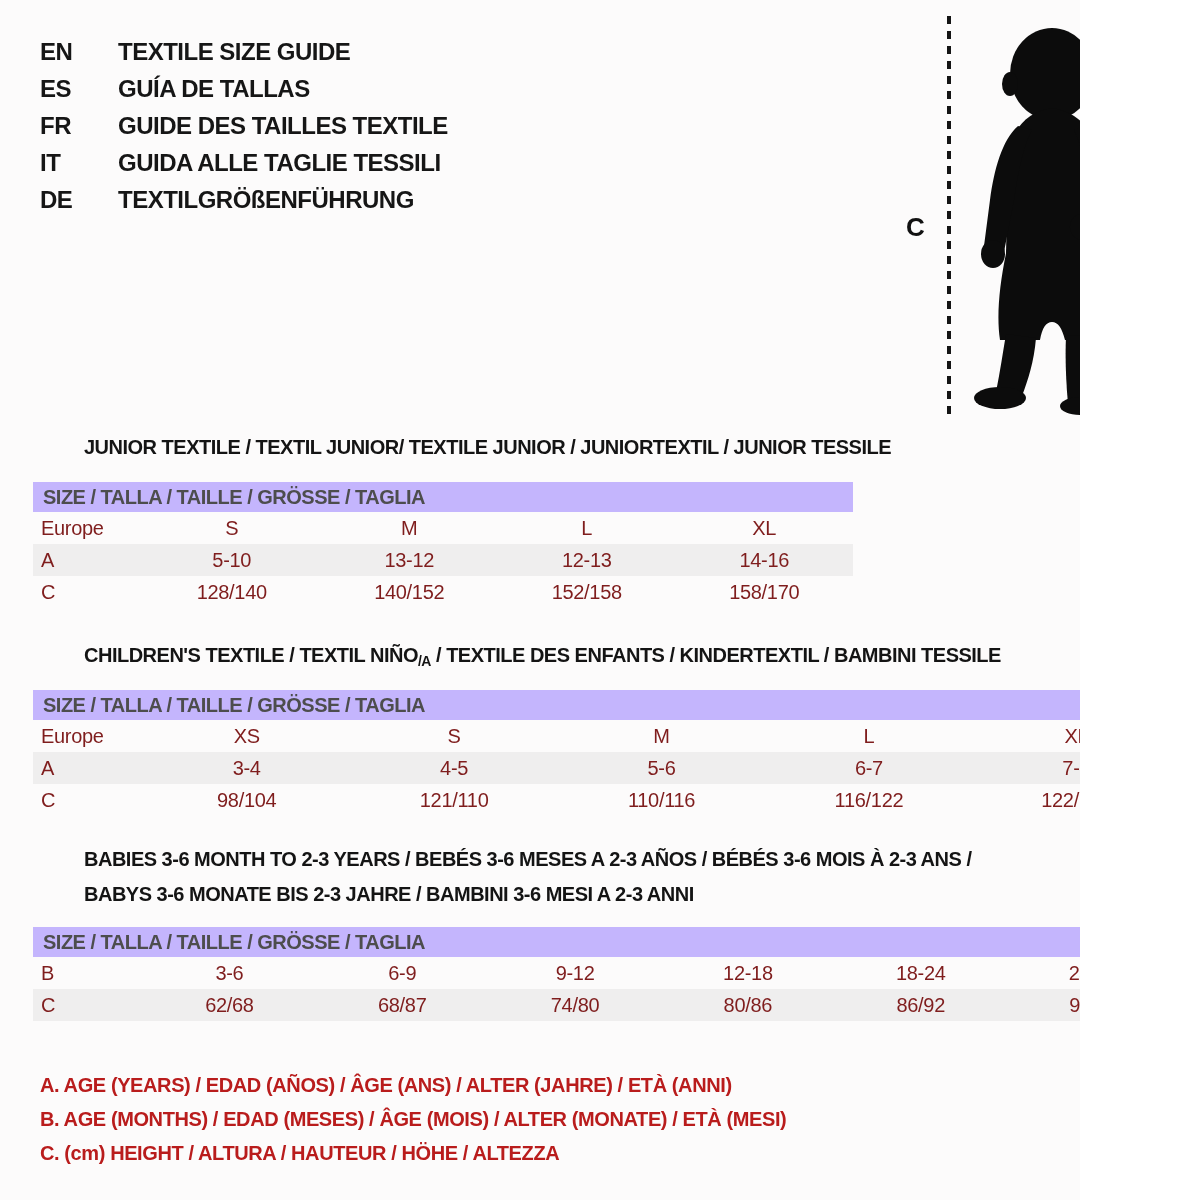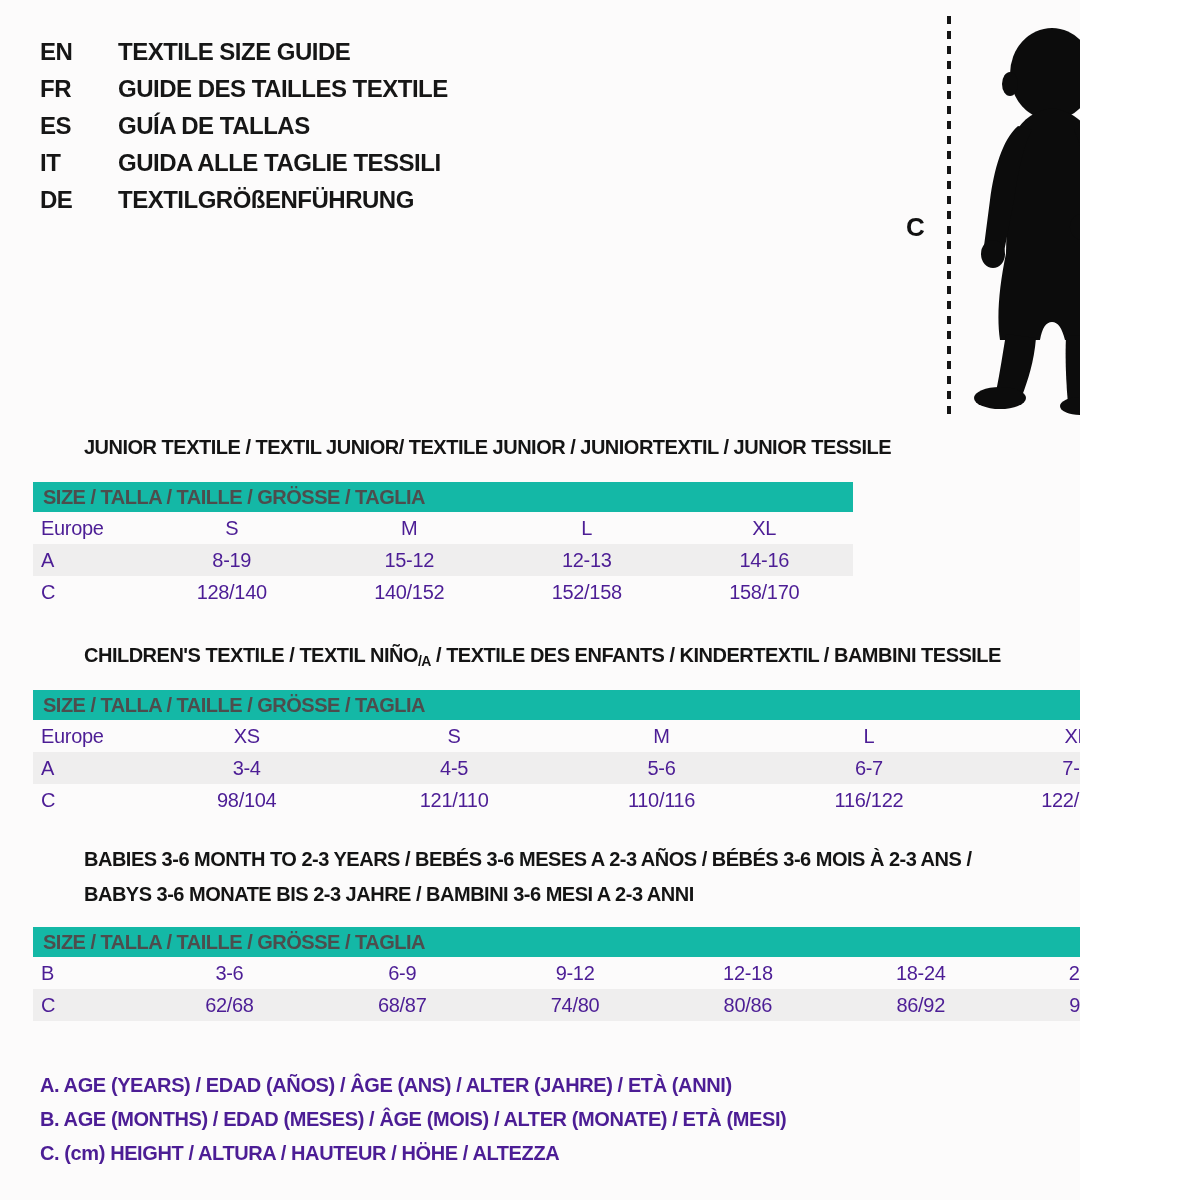--- a/index.html
+++ b/index.html
@@ -21,50 +21,50 @@
     background:repeating-linear-gradient(to bottom,#141414 0 8px,transparent 8px 15px);}
   .measure-label{position:absolute;left:906px;top:212px;
     font-weight:bold;font-size:26px;color:#111;}
   .figure-svg{position:absolute;left:966px;top:14px;}
   
   .sec-title{position:absolute;left:40px;
     font-weight:bold;font-size:20px;letter-spacing:-0.5px;color:#141414;line-height:25px;margin-left:44px;}
   .sub-a{font-size:14px;vertical-align:-4px;font-weight:bold;}
   
   .table{position:absolute;left:33px;}
-  .size-bar{height:30px;background:#14b8a6;display:flex;align-items:center;
+  .size-bar{height:30px;background:#c4b5fd;display:flex;align-items:center;
     padding-left:10px;box-sizing:border-box;
     font-weight:bold;font-size:20px;letter-spacing:-0.5px;color:#4d4d4d;}
   .trow{display:flex;height:32px;align-items:center;
-    font-size:20px;letter-spacing:-0.3px;color:#4c1d95;}
+    font-size:20px;letter-spacing:-0.3px;color:#7f1d1d;}
   .tbody .trow:nth-child(even){background:#efeeee;}
   .cell{flex:1;text-align:center;}
   .cell.label{flex:0 0 102px;text-align:left;padding-left:8px;}
   
   .legend{position:absolute;left:40px;top:1068px;}
   .legend-line{font-weight:bold;font-size:20px;letter-spacing:-0.4px;
-    line-height:34px;color:#4c1d95;}
+    line-height:34px;color:#b91c1c;}
 </style>
 </head>
 <body>
 
 <div class="page">
 
   <div class="lang-list">
     <div class="lang-row">
       <span class="lang-code">EN</span>
       <span>TEXTILE SIZE GUIDE</span>
     </div>
     <div class="lang-row">
+      <span class="lang-code">ES</span>
+      <span>GUÍA DE TALLAS</span>
+    </div>
+    <div class="lang-row">
       <span class="lang-code">FR</span>
       <span>GUIDE DES TAILLES TEXTILE</span>
-    </div>
-    <div class="lang-row">
-      <span class="lang-code">ES</span>
-      <span>GUÍA DE TALLAS</span>
     </div>
     <div class="lang-row">
       <span class="lang-code">IT</span>
       <span>GUIDA ALLE TAGLIE TESSILI</span>
     </div>
     <div class="lang-row">
       <span class="lang-code">DE</span>
       <span>TEXTILGRÖßENFÜHRUNG</span>
     </div>
   </div>
@@ -97,22 +97,22 @@
     <div class="tbody">
       <div class="trow">
         <div class="cell label">Europe</div>
         <div class="cell">S</div>
         <div class="cell">M</div>
         <div class="cell">L</div>
         <div class="cell">XL</div>
       </div>
       <div class="trow">
         <div class="cell label">A</div>
-        <div class="cell">8-19</div>
-        <div class="cell">15-12</div>
+        <div class="cell">5-10</div>
+        <div class="cell">13-12</div>
         <div class="cell">12-13</div>
         <div class="cell">14-16</div>
       </div>
       <div class="trow">
         <div class="cell label">C</div>
         <div class="cell">128/140</div>
         <div class="cell">140/152</div>
         <div class="cell">152/158</div>
         <div class="cell">158/170</div>
       </div>

